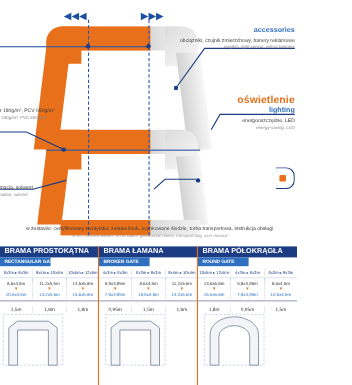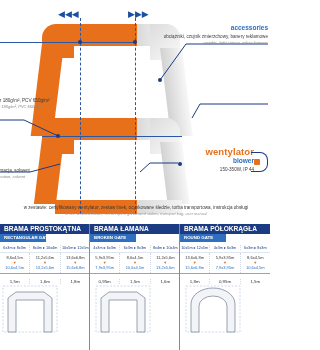--- a/index.html
+++ b/index.html
@@ -155,26 +155,27 @@
       <polyline points="60,164 30,172 0,172" class="leader"></polyline>
       <polyline points="178,163 150,163 140,172" class="leader"></polyline>
     </svg>
 
     <div class="callout" style="right:2px;top:24px;width:180px;">
       <div class="c-sub">accessories</div>
       <div class="c-desc">obciążniki, czujnik zmierzchowy, banery reklamowe</div>
       <div class="c-desc-it">weights, light sensor, velcro banners</div>
     </div>
 
-
-    <div class="callout" style="right:16px;top:146px;width:160px;">
-      <div class="c-title">wentylator</div>
-      <div class="c-sub">blower</div>
-      <div class="c-desc">150-350W, IP 44</div>
-    </div>
+    <div class="callout" style="right:2px;top:86px;width:170px;">
+      <div class="c-title">oświetlenie</div>
+      <div class="c-sub">lighting</div>
+      <div class="c-desc">energooszczędne, LED</div>
+      <div class="c-desc-it">energy-saving, LED</div>
+    </div>
+
 
     <div style="position:absolute;right:2px;top:152px;width:16px;height:18px;border:1.5px solid #1b3b82;border-left:none;border-radius:0 8px 8px 0;">
       <div style="position:absolute;left:3px;top:6px;width:6px;height:6px;background:#e8701a;border-radius:1px;"></div>
     </div>
 
     <div class="callout left-side" style="left:-16px;top:96px;width:90px;">
       <div class="c-desc">poliester 180g/m², PCV 650g/m²</div>
       <div class="c-desc-it">polyester 180g/m², PVC 650g/m²</div>
     </div>
 

